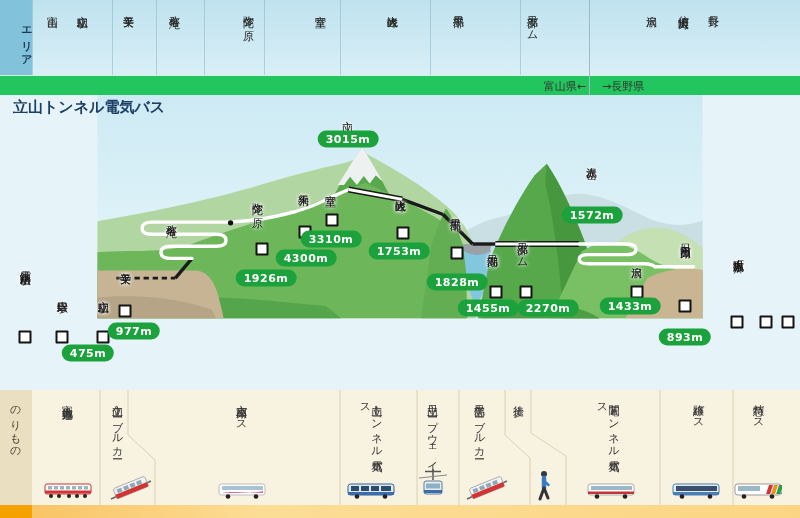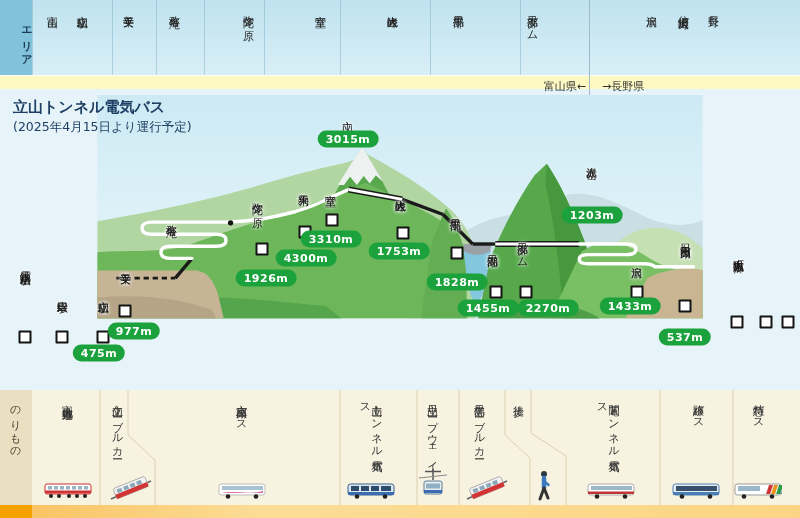--- a/index.html
+++ b/index.html
@@ -6,21 +6,21 @@
   .screen{position:relative;width:800px;height:518px;overflow:hidden;background:#e6f4f9;}
   .vtext{writing-mode:vertical-rl;text-orientation:upright;letter-spacing:1px;line-height:1.05;}
   
   .area-bar{position:absolute;left:0;top:0;width:800px;height:75px;
     background:linear-gradient(#bfe2ee,#d9eff7);}
   .area-corner{position:absolute;left:0;top:0;width:32px;height:75px;background:#82c3db;
     display:flex;align-items:flex-start;justify-content:center;padding-top:6px;box-sizing:border-box;
     font-size:11px;color:#1c3c55;font-weight:600;}
   .adiv{position:absolute;top:0;width:1px;height:75px;background:rgba(120,170,195,.45);}
   .alabel{position:absolute;top:7px;font-size:11px;color:#222;}
-  .pref-strip{position:absolute;left:0;top:75px;width:800px;height:14px;background:#fef9c3;
+  .pref-strip{position:absolute;left:0;top:75px;width:800px;height:20px;background:#22c55e;
     border-top:1px solid rgba(255,255,255,.8);box-sizing:border-box;}
   .pref-t{position:absolute;top:3px;font-size:11px;color:#333;}
   .pref-line{position:absolute;left:589px;top:0;width:1px;height:95px;background:#9fb9c6;}
   
   .diagram{position:absolute;left:0;top:95px;width:800px;height:295px;}
   .title{position:absolute;left:13px;top:3px;color:#1d3f63;}
   .title .l1{font-size:15px;font-weight:600;}
   .title .l2{font-size:12.5px;font-weight:500;margin-top:2px;}
   .slabel{position:absolute;font-size:11px;color:#141414;font-weight:500;
     text-shadow:0 0 3px rgba(255,255,255,.95),0 0 5px rgba(255,255,255,.85);}
@@ -112,21 +112,20 @@
       <path d="M457,253 L496,292" stroke="#1a1a1a" stroke-width="4.5" fill="none"></path>
       <path d="M496,292 H526" stroke="#1a1a1a" stroke-width="4.5" fill="none"></path>
       <path d="M526,292 H637" stroke="#1a1a1a" stroke-width="8" fill="none"></path>
       <path d="M526,292 H637" stroke="#ffffff" stroke-width="4" fill="none"></path>
       <path d="M637,292 H700 Q712,292 712,299 Q712,306 700,306 H649 Q637,306 637,312 Q637,318 649,318 H723 Q733,318 737,322 H788" stroke="#ffffff" stroke-width="4.5" fill="none" stroke-linecap="round"></path>
       <circle cx="176" cy="264" r="3.5" fill="#111"></circle>
     </svg>
 
     <div class="title">
       <div class="l1">立山トンネル電気バス</div>
-      <div class="l2">(2025年4月15日より運行予定)</div>
     </div>
 
     
     <div class="sq" style="left:25px;top:242px"></div>
     <div class="sq" style="left:62px;top:242px"></div>
     <div class="sq" style="left:103px;top:242px"></div>
     <div class="sq" style="left:125px;top:216px"></div>
     <div class="sq" style="left:262px;top:154px"></div>
     <div class="sq" style="left:305px;top:137px"></div>
     <div class="sq" style="left:332px;top:125px"></div>
@@ -153,33 +152,33 @@
     <div class="slabel vtext" style="left:394px;top:96px">大観峰</div>
     <div class="slabel vtext" style="left:449px;top:115px">黒部平</div>
     <div class="slabel vtext" style="left:486px;top:151px">黒部湖</div>
     <div class="slabel vtext" style="left:516px;top:139px">黒部ダム</div>
     <div class="slabel vtext" style="left:585px;top:63px">赤沢岳</div>
     <div class="slabel vtext" style="left:630px;top:163px">扇沢</div>
     <div class="slabel vtext" style="left:679px;top:140px">日向山高原</div>
     <div class="slabel vtext" style="left:732px;top:155px">大町温泉郷</div>
 
     
-    <div class="pill" style="left:99px;top:258px">475m</div>
+    <div class="pill" style="left:88px;top:258px">475m</div>
     <div class="pill" style="left:134px;top:236px">977m</div>
     <div class="pill" style="left:266px;top:183px">1926m</div>
     <div class="pill" style="left:306px;top:163px">4300m</div>
     <div class="pill" style="left:331px;top:144px">3310m</div>
     <div class="pill" style="left:348px;top:44px">3015m</div>
     <div class="pill" style="left:399px;top:156px">1753m</div>
     <div class="pill" style="left:457px;top:187px">1828m</div>
     <div class="pill" style="left:488px;top:213px">1455m</div>
     <div class="pill" style="left:548px;top:213px">2270m</div>
-    <div class="pill" style="left:592px;top:120px">1203m</div>
+    <div class="pill" style="left:592px;top:120px">1572m</div>
     <div class="pill" style="left:630px;top:211px">1433m</div>
-    <div class="pill" style="left:685px;top:242px">537m</div>
+    <div class="pill" style="left:685px;top:242px">893m</div>
   </div>
 
   <div class="transport">
     <svg width="800" height="115" style="position:absolute;left:0;top:0">
       <g stroke="#ddd0b2" stroke-width="1" fill="none">
         <line x1="100" y1="0" x2="100" y2="115"></line>
         <path d="M128,0 V45 L155,70 V115"></path>
         <line x1="340" y1="0" x2="340" y2="115"></line>
         <line x1="417" y1="0" x2="417" y2="115"></line>
         <line x1="459" y1="0" x2="459" y2="115"></line>

